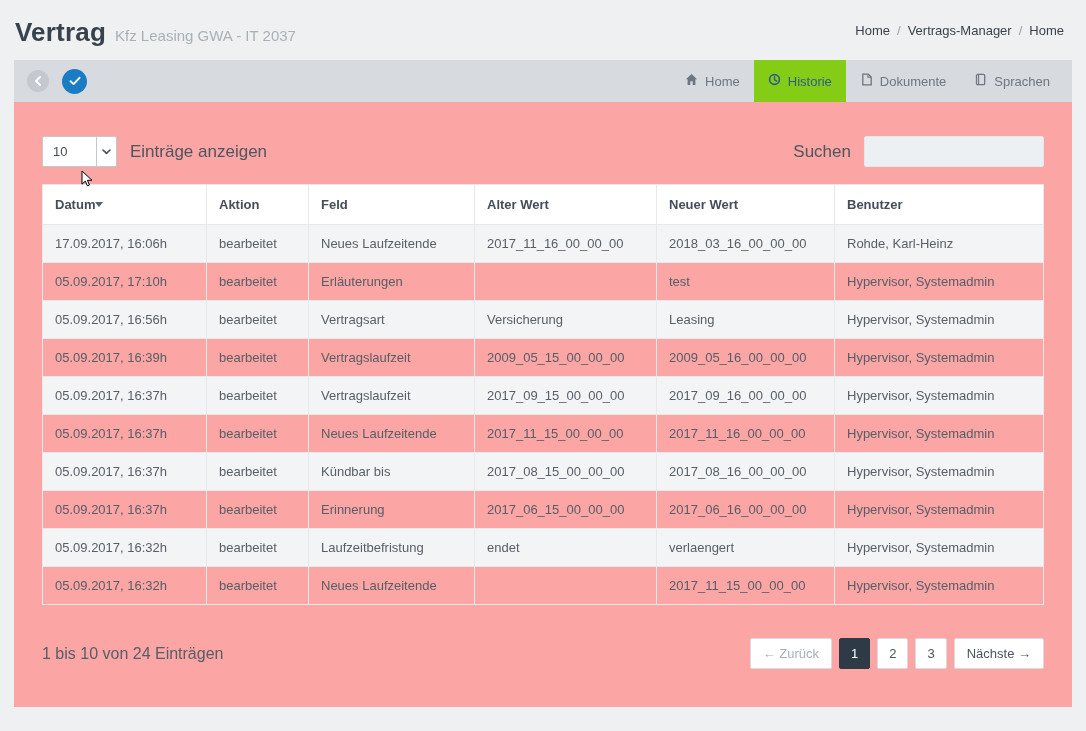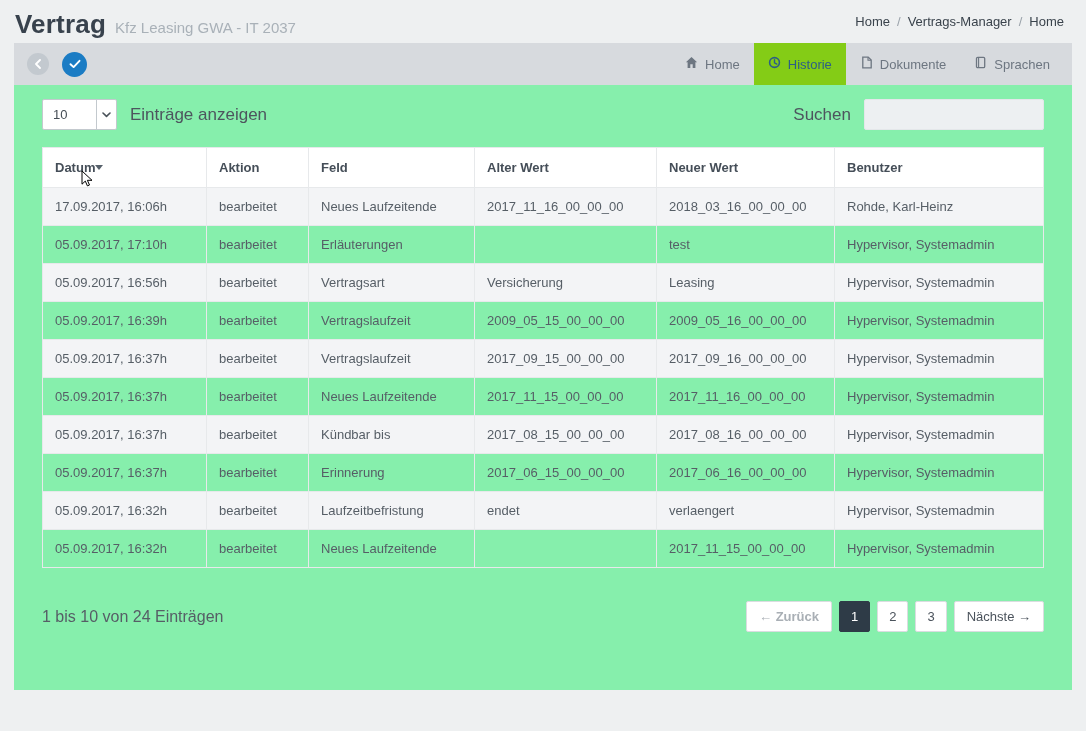--- a/index.html
+++ b/index.html
@@ -5,21 +5,21 @@
   * { margin:0; padding:0; box-sizing:border-box; }
   html,body { width:1086px; height:731px; }
   body {
     background:#eef0f1;
     font-family:"Liberation Sans", sans-serif;
     overflow:hidden;
     position:relative;
   }
   
   .header {
-    height:43px;
+    height:60px;
     display:flex;
     align-items:center;
     justify-content:space-between;
     padding:0 22px 0 15px;
   }
   .title-wrap { display:flex; align-items:baseline; gap:9px; }
   .page-title { font-size:26px; font-weight:600; color:#38424d; letter-spacing:.2px; }
   .page-subtitle { font-size:15px; color:#a9b1b8;margin-top:15px; }
   .breadcrumb { font-size:13px; display:flex; align-items:center; gap:7px; }
   .breadcrumb a { color:#3a434c; text-decoration:none; cursor:pointer; }
@@ -46,21 +46,21 @@
   .circle-btn.blue { width:25px; height:25px; background:#1b7cc4; }
   .tabs { display:flex; margin-right:8px; }
   .tab {
     display:flex; align-items:center; gap:7px;
     padding:0 14px; font-size:13px; color:#6d7681; cursor:pointer;
   }
   .tab svg { flex:0 0 auto; }
   .tab.active { background:#84cc16; color:#2d5e86; }
 
   
-  .panel { background:#86efac; min-height:605px; padding:14px 28px 20px; }
+  .panel { background:#fca5a5; min-height:605px; padding:34px 28px 20px; }
 
   .controls { display:flex; justify-content:space-between; align-items:center; margin-bottom:17px; }
   .controls-left { display:flex; align-items:center; gap:13px; }
   .select {
     width:75px; height:31px; background:#fff;
     border:1px solid #c3c9ce; border-radius:2px;
     display:flex; align-items:center; justify-content:space-between;
     padding-left:10px; font-size:13px; color:#454d55; cursor:pointer;
   }
   .select-arrow {
@@ -93,21 +93,21 @@
   .table-footer { display:flex; justify-content:space-between; align-items:center; margin-top:33px; }
   .info { font-size:16px; color:#565e66; }
   .pagination { display:flex; gap:7px; }
   .page-btn {
     height:31px; min-width:30px; padding:0 12px;
     background:#fff; border:1px solid #dadde0; border-radius:2px;
     font:13px "Liberation Sans", sans-serif; color:#4b535c; cursor:pointer;
   }
   .page-btn.num { padding:0 11px; }
   .page-btn.active { background:#2e3b47; border-color:#2e3b47; color:#fff; }
-  .page-btn.disabled { color:#a9afb5; cursor:default;font-weight:bold; }
+  .page-btn.disabled { color:#a9afb5; cursor:default; }
 
   
   .mouse-cursor { position:absolute; left:81px; top:170px; pointer-events:none; }
 </style>
 </head>
 <body>
 
 <div class="header">
   <div class="title-wrap">
     <h1 class="page-title">Vertrag</h1>

